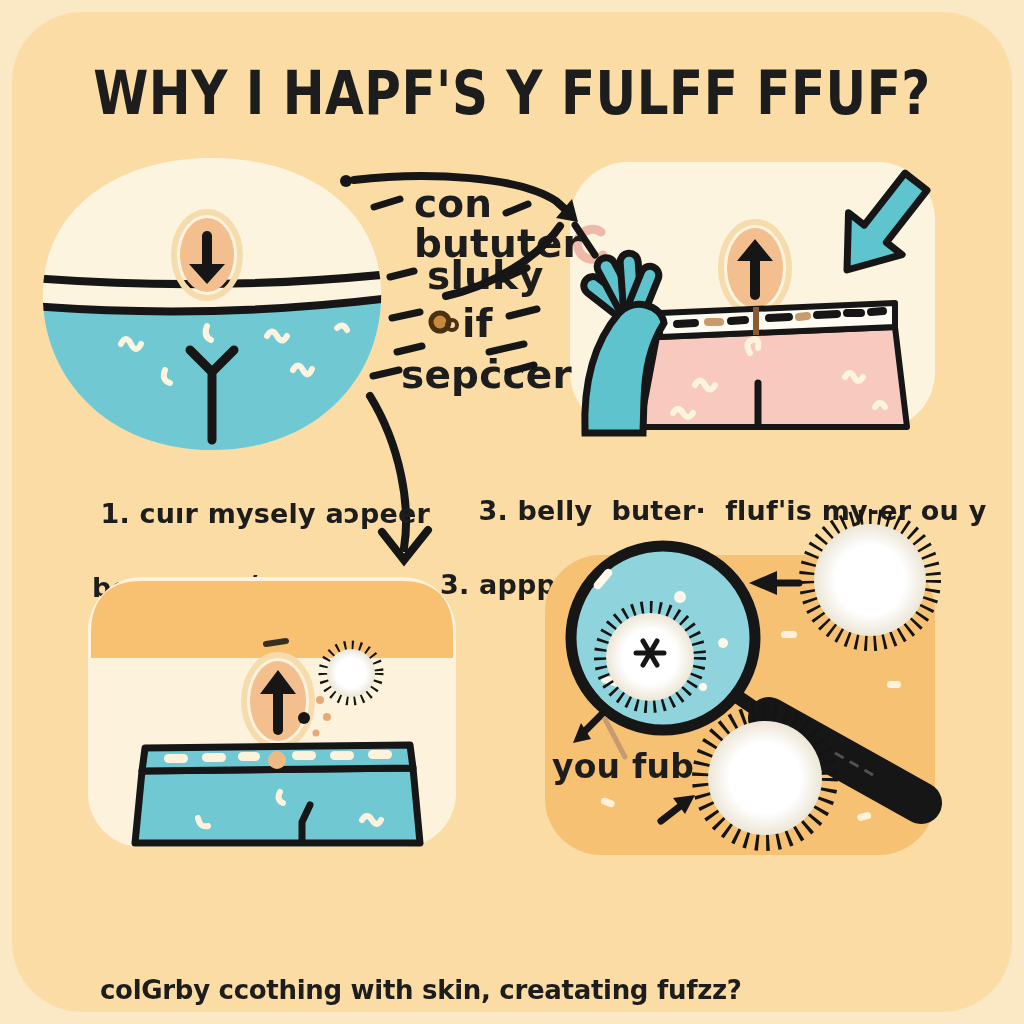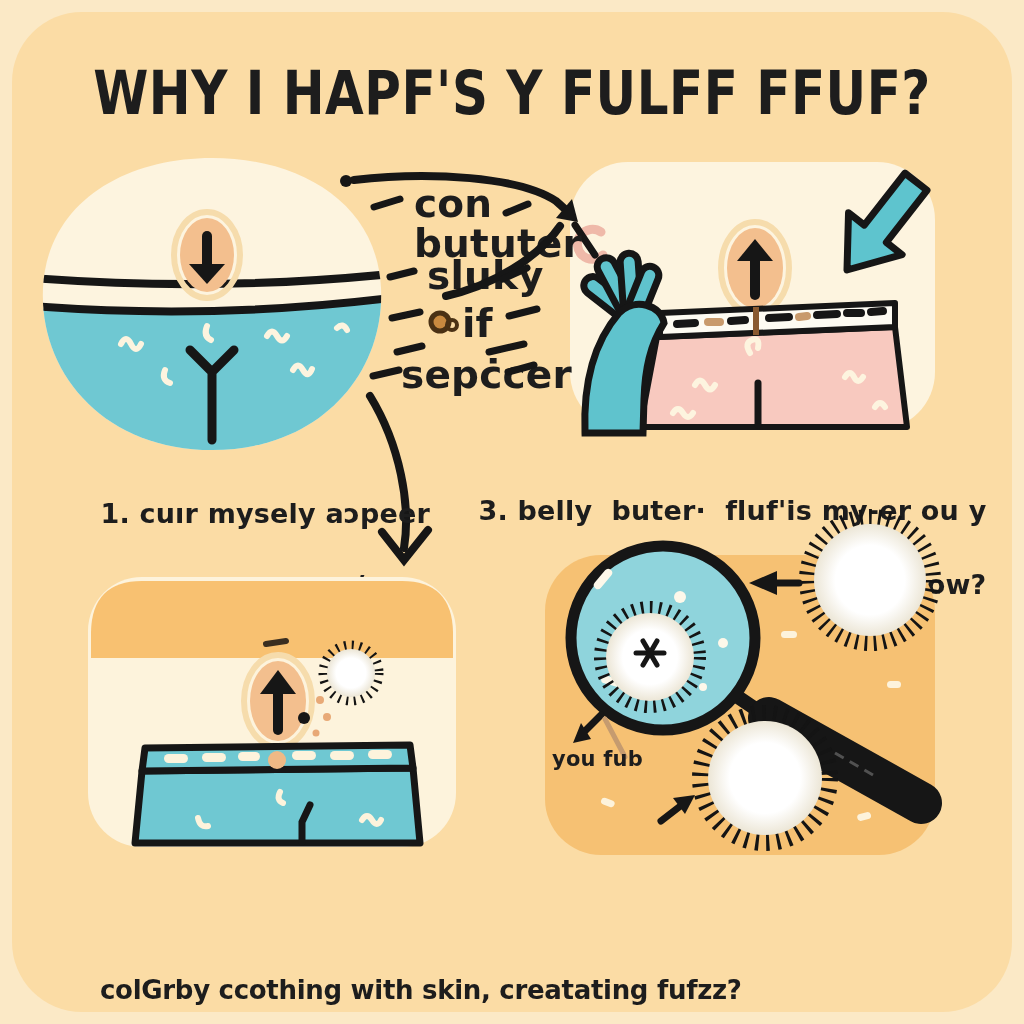--- a/index.html
+++ b/index.html
@@ -6,25 +6,25 @@
   #canvas{position:relative;width:1024px;height:1024px;overflow:hidden;
     font-family:"DejaVu Sans",sans-serif;color:#1d1d1d;background:#FBE9C6;}
   #bg-inner{position:absolute;left:12px;top:12px;right:12px;bottom:12px;
     border-radius:70px;background:#FBDCA5;}
   .abs{position:absolute;}
   .handtext{font-weight:700;color:#1d1d1d;white-space:pre;letter-spacing:.2px;}
   #title{left:0;top:58px;width:1024px;text-align:center;font-size:50px;
     font-weight:800;letter-spacing:.5px;transform:scaleY(1.22);
     transform-origin:50% 0;white-space:pre;}
   .callout{font-size:39px;line-height:40px;}
-  .caption{font-size:27px;line-height:37px;text-align:right;}
+  .caption{font-size:27px;line-height:37px;}
   .caption .indent{padding-left:30px;display:block;}
   #bottom-caption{font-size:26px;line-height:40px;letter-spacing:-.3px;}
   #bottom-caption .indent{padding-left:42px;display:block;}
-  #you-fub-label{font-size:21px;}
+  #you-fub-label{font-size:33px;}
   svg{display:block;}
 </style>
 </head>
 <body>
 
 <div id="canvas">
   <div id="bg-inner"></div>
 
   <svg width="0" height="0" class="abs">
     <defs>

